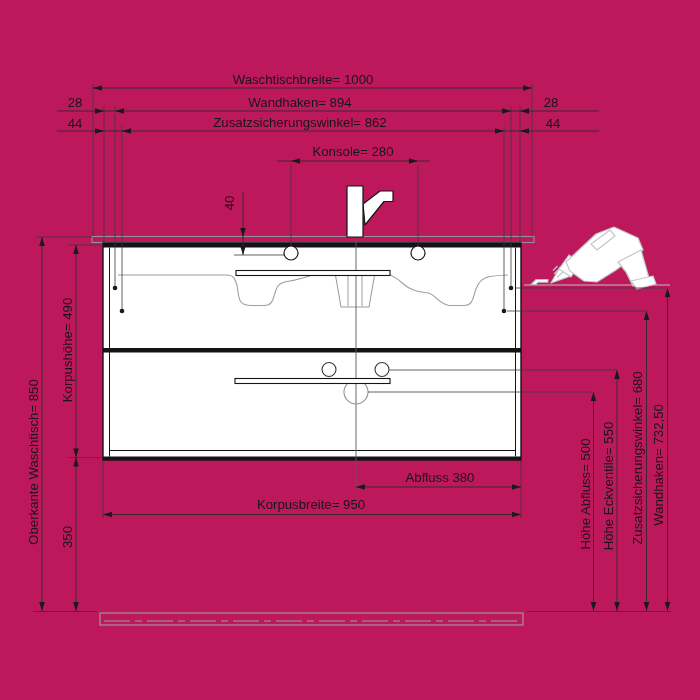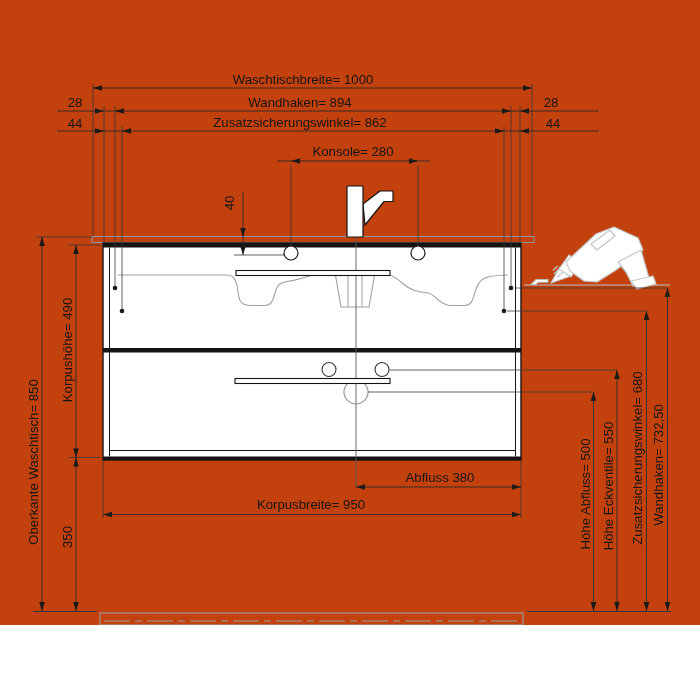--- a/index.html
+++ b/index.html
@@ -1,16 +1,16 @@
 <!DOCTYPE html>
 <html><head>
 <meta charset="utf-8">
 <style>
   html,body{margin:0;padding:0;background:#ffffff;}
-  #stage{position:relative;width:700px;height:625px;background:#c2410c;overflow:hidden;}
+  #stage{position:relative;width:700px;height:700px;background:#be185d;overflow:hidden;}
   svg{display:block;}
   text{font-family:"Liberation Sans","DejaVu Sans",sans-serif;font-size:13.2px;fill:#161616;}
   .dimline{stroke:#2a2a2a;stroke-width:0.9;fill:none;}
   .extline{stroke:#3a3a3a;stroke-width:0.8;fill:none;}
   .grayline{stroke:#8e9498;stroke-width:1.1;fill:none;}
   .arrow{fill:#1a1a1a;stroke:none;}
 </style>
 </head>
 <body>
 

